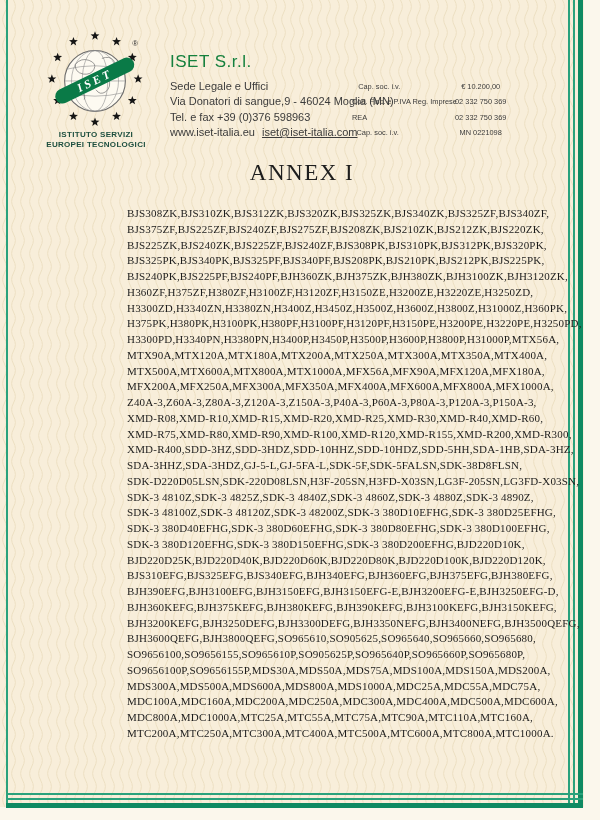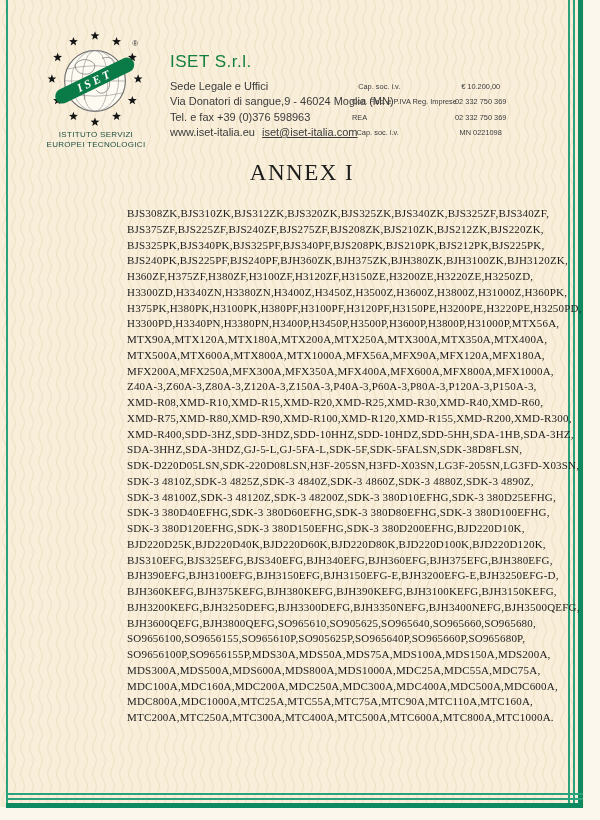--- a/index.html
+++ b/index.html
@@ -10,21 +10,21 @@
     font-family:"Liberation Sans",sans-serif;
     overflow:hidden;
   }
   .bg-svg{position:absolute;left:0;top:0;z-index:0;}
   .vline,.hline{position:absolute;z-index:1;}
   .green-thin{background:#2aa27c;}
   .green-thick{background:#0e8a62;}
   .logo-box{position:absolute;left:46px;top:30px;width:98px;height:98px;z-index:2;}
   .org-name{
     position:absolute;left:20px;top:130px;width:152px;z-index:2;
-    text-align:center;font-weight:normal;font-size:8px;line-height:9.5px;
+    text-align:center;font-weight:bold;font-size:8px;line-height:9.5px;
     color:#1d4f3f;letter-spacing:.3px;
   }
   .company-name{
     position:absolute;left:170px;top:52px;z-index:2;
     font-size:17px;color:#15803d;letter-spacing:.5px;
   }
   .addr-block{position:absolute;left:170px;top:79px;z-index:2;font-size:11px;color:#3b3b3b;}
   .addr-block .row{height:15.3px;line-height:15.3px;white-space:nowrap;}
   .email{text-decoration:underline;margin-left:7px;color:#3b3b3b;}
   .reg-block{position:absolute;left:352px;top:79px;z-index:2;font-size:7.4px;color:#3b3b3b;}
@@ -141,20 +141,21 @@
       <span class="reg-label">Cap. soc. i.v.</span>
       <span class="reg-value">MN 0221098</span>
     </div>
   </div>
 
   <div class="doc-title">ANNEX I</div>
 
   <div class="code-list">
       <div class="code-line">BJS308ZK,BJS310ZK,BJS312ZK,BJS320ZK,BJS325ZK,BJS340ZK,BJS325ZF,BJS340ZF,</div>
       <div class="code-line">BJS375ZF,BJS225ZF,BJS240ZF,BJS275ZF,BJS208ZK,BJS210ZK,BJS212ZK,BJS220ZK,</div>
+      <div class="code-line">BJS225ZK,BJS240ZK,BJS225ZF,BJS240ZF,BJS308PK,BJS310PK,BJS312PK,BJS320PK,</div>
       <div class="code-line">BJS325PK,BJS340PK,BJS325PF,BJS340PF,BJS208PK,BJS210PK,BJS212PK,BJS225PK,</div>
       <div class="code-line">BJS240PK,BJS225PF,BJS240PF,BJH360ZK,BJH375ZK,BJH380ZK,BJH3100ZK,BJH3120ZK,</div>
       <div class="code-line">H360ZF,H375ZF,H380ZF,H3100ZF,H3120ZF,H3150ZE,H3200ZE,H3220ZE,H3250ZD,</div>
       <div class="code-line">H3300ZD,H3340ZN,H3380ZN,H3400Z,H3450Z,H3500Z,H3600Z,H3800Z,H31000Z,H360PK,</div>
       <div class="code-line">H375PK,H380PK,H3100PK,H380PF,H3100PF,H3120PF,H3150PE,H3200PE,H3220PE,H3250PD,</div>
       <div class="code-line">H3300PD,H3340PN,H3380PN,H3400P,H3450P,H3500P,H3600P,H3800P,H31000P,MTX56A,</div>
       <div class="code-line">MTX90A,MTX120A,MTX180A,MTX200A,MTX250A,MTX300A,MTX350A,MTX400A,</div>
       <div class="code-line">MTX500A,MTX600A,MTX800A,MTX1000A,MFX56A,MFX90A,MFX120A,MFX180A,</div>
       <div class="code-line">MFX200A,MFX250A,MFX300A,MFX350A,MFX400A,MFX600A,MFX800A,MFX1000A,</div>
       <div class="code-line">Z40A-3,Z60A-3,Z80A-3,Z120A-3,Z150A-3,P40A-3,P60A-3,P80A-3,P120A-3,P150A-3,</div>

